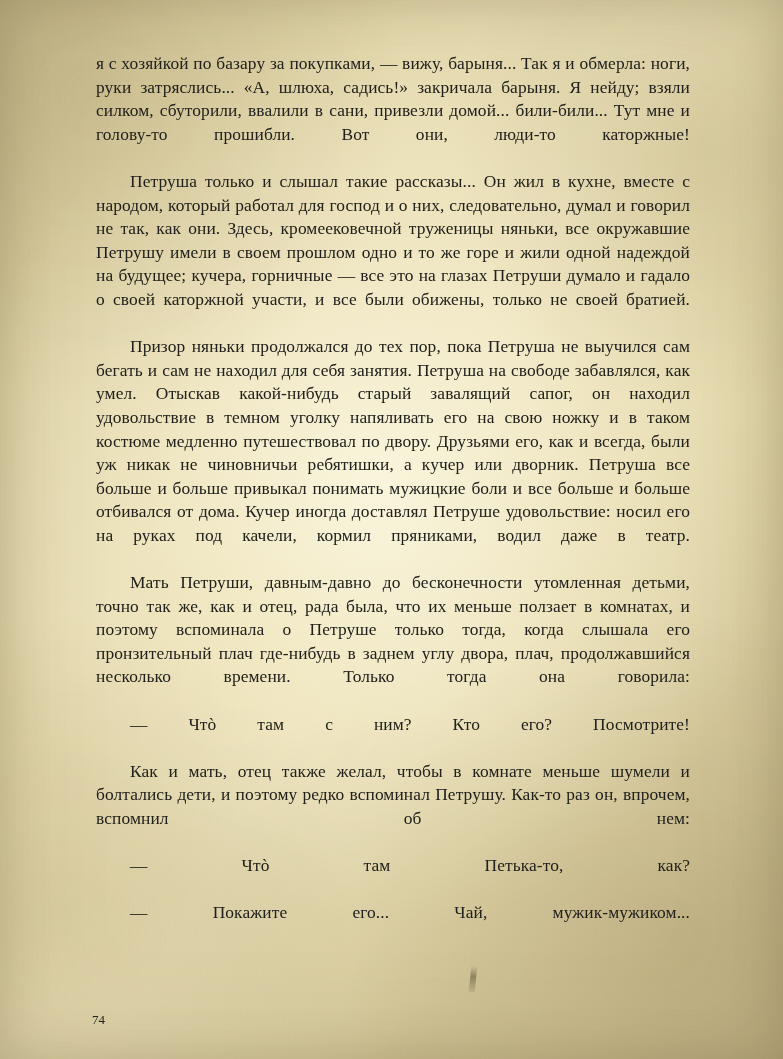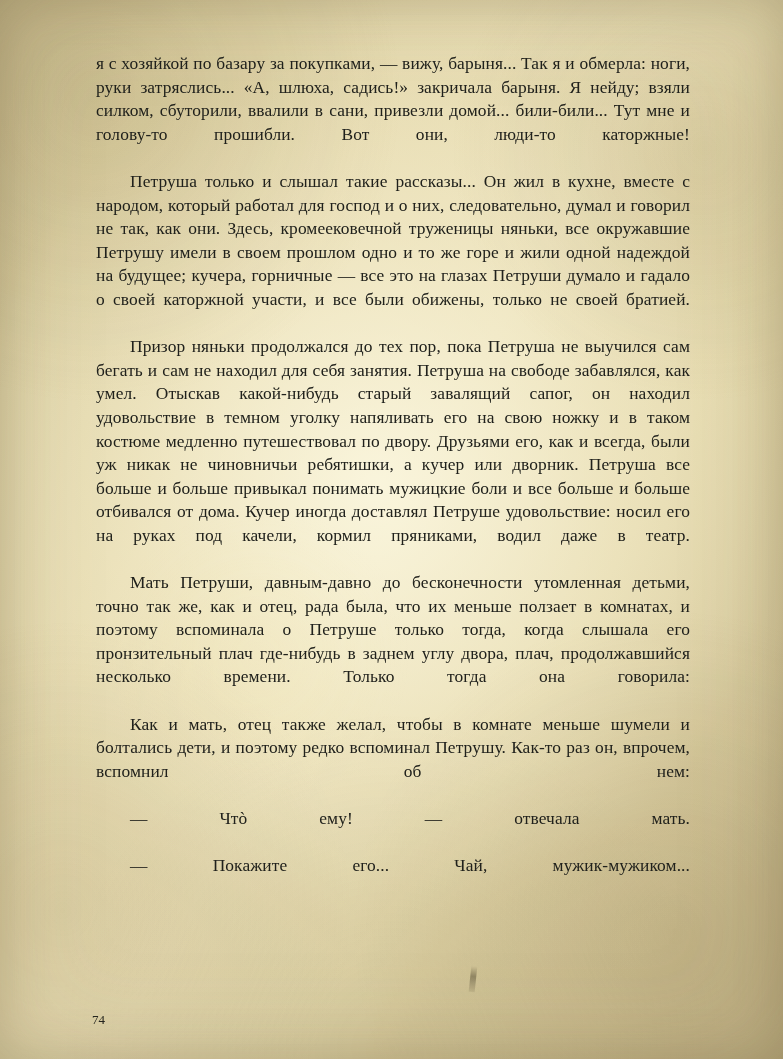--- a/index.html
+++ b/index.html
@@ -105,22 +105,23 @@
 </head>
 <body>
 
 <div class="page">
 
   <div class="text-block">
     <p class="no-indent">я с хозяйкой по базару за покупками, — вижу, барыня... Так я и обмерла: ноги, руки затряслись... «А, шлюха, садись!» закричала барыня. Я нейду; взяли силком, сбуторили, ввалили в сани, привезли домой... били-били... Тут мне и голову-то прошибли. Вот они, люди-то каторжные!</p>
     <p>Петруша только и слышал такие рассказы... Он жил в кухне, вместе с народом, который работал для господ и о них, следовательно, думал и говорил не так, как они. Здесь, кромеековечной труженицы няньки, все окружавшие Петрушу имели в своем прошлом одно и то же горе и жили одной надеждой на будущее; кучера, горничные — все это на глазах Петруши думало и гадало о своей каторжной участи, и все были обижены, только не своей братией.</p>
     <p>Призор няньки продолжался до тех пор, пока Петруша не выучился сам бегать и сам не находил для себя занятия. Петруша на свободе забавлялся, как умел. Отыскав какой-нибудь старый завалящий сапог, он находил удовольствие в темном уголку напяливать его на свою ножку и в таком костюме медленно путешествовал по двору. Друзьями его, как и всегда, были уж никак не чиновничьи ребятишки, а кучер или дворник. Петруша все больше и больше привыкал понимать мужицкие боли и все больше и больше отбивался от дома. Кучер иногда доставлял Петруше удовольствие: носил его на руках под качели, кормил пряниками, водил даже в театр.</p>
     <p>Мать Петруши, давным-давно до бесконечности утомленная детьми, точно так же, как и отец, рада была, что их меньше ползает в комнатах, и поэтому вспоминала о Петруше только тогда, когда слышала его пронзительный плач где-нибудь в заднем углу двора, плач, продолжавшийся несколько времени. Только тогда она говорила:</p>
+    <p class="dash">— Чтò там с ним? Кто его? Посмотрите!</p>
     <p>Как и мать, отец также желал, чтобы в комнате меньше шумели и болтались дети, и поэтому редко вспоминал Петрушу. Как-то раз он, впрочем, вспомнил об нем:</p>
-    <p class="dash">— Чтò ему! — отвечала мать.</p>
+    <p class="dash">— Чтò там Петька-то, как?</p>
     <p class="dash">— Покажите его... Чай, мужик-мужиком...</p>
 
   </div>
 
   <div class="smudge"></div>
 
   <div class="page-number">74</div>
 </div>
 
 </body></html>

